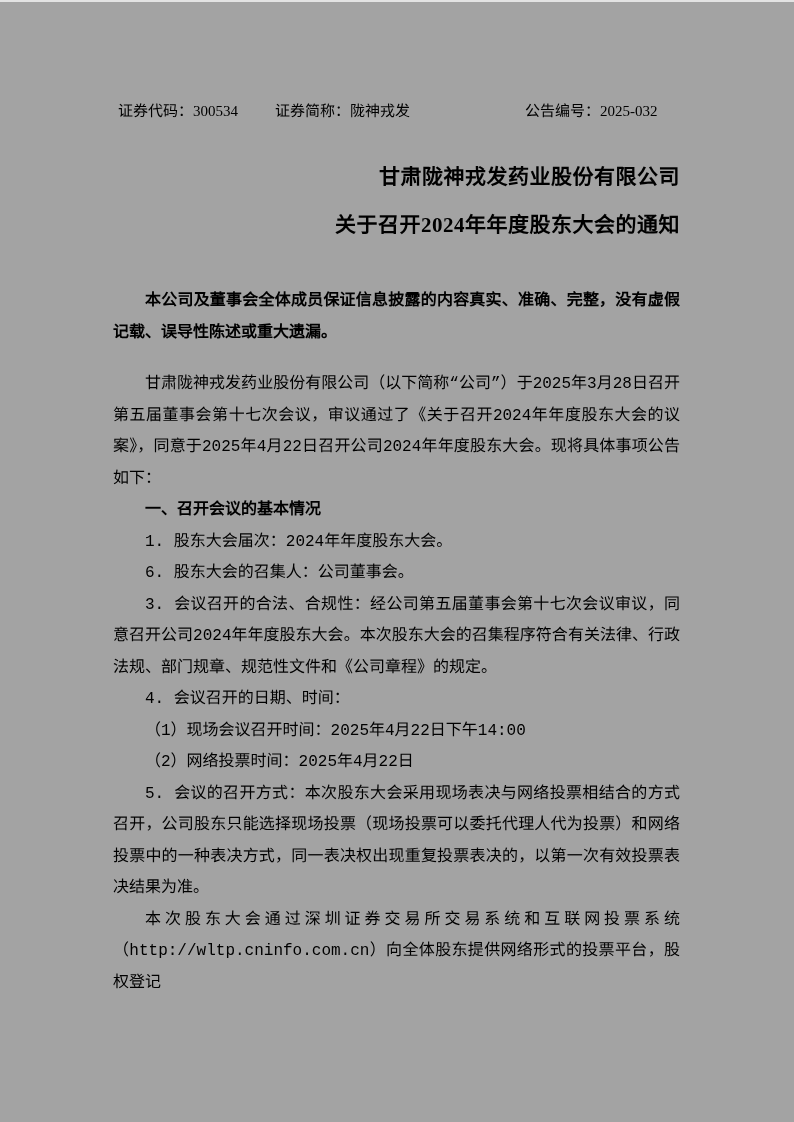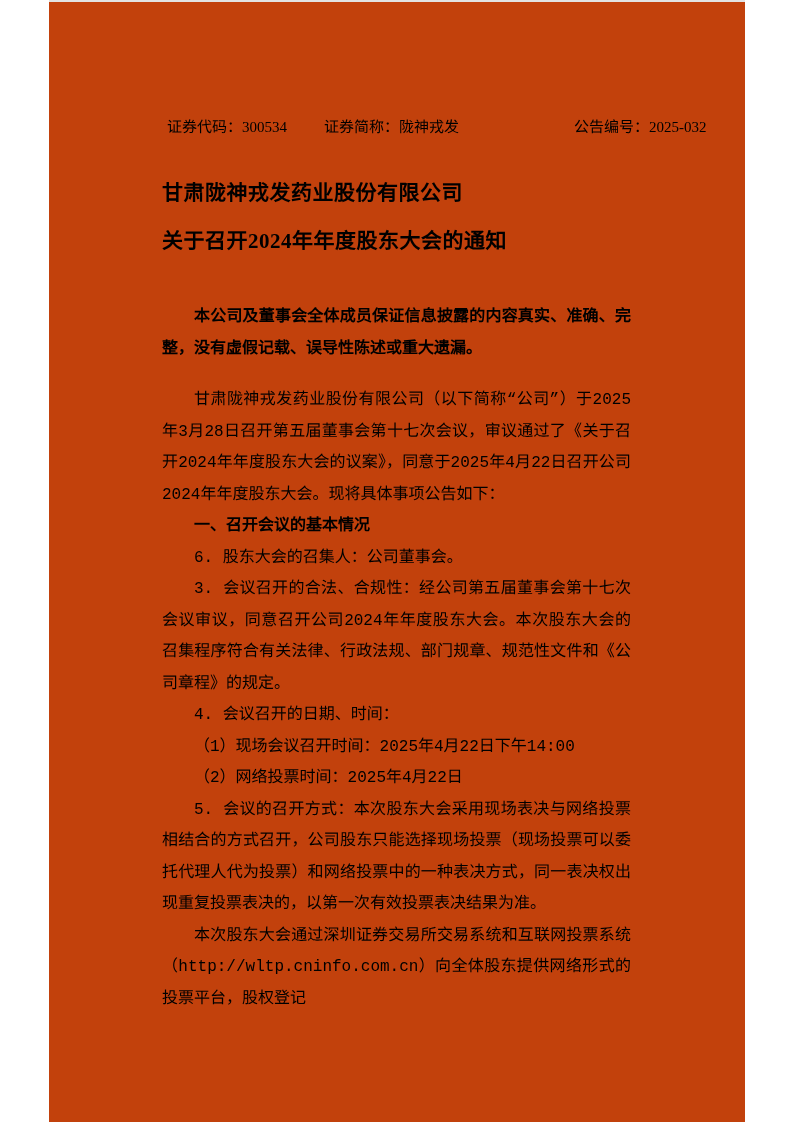--- a/index.html
+++ b/index.html
@@ -2,46 +2,46 @@
 <html lang="zh-CN"><head>
 <meta charset="utf-8">
 <style>
   html, body {
     margin: 0;
     padding: 0;
     background: #ffffff;
   }
   .page {
     position: relative;
-    width: 696px;
+    width: 794px;
     height: 1122px;
     margin: 0 auto;
-    background: #c2410c;
+    background: #a3a3a3;
     box-sizing: border-box;
     border-top: 2px solid #e3e3e3;
-    padding: 16px 114px 0 113px;
+    padding: 0 114px 0 113px;
     overflow: hidden;
     font-family: "Liberation Serif", "DejaVu Serif", serif;
     color: #000000;
   }
   .header-row {
     position: relative;
     margin-top: 99px;
     height: 21px;
     font-size: 15px;
     line-height: 21px;
     white-space: nowrap;
   }
   .header-item { position: absolute; top: 0; }
   .header-item.code  { left: 5px; }
   .header-item.name  { left: 162px; }
   .header-item.anno  { left: 412px; }
   .doc-title {
     margin: 0;
-    text-align: left;
+    text-align: right;
     font-size: 21px;
     font-weight: 700;
     line-height: 30px;
     letter-spacing: 0.5px;
   }
   .doc-title.line1 { margin-top: 40px; }
   .doc-title.line2 { margin-top: 18px; }
   .disclaimer {
     margin: 44px 0 0 0;
     font-weight: 700;
@@ -74,20 +74,21 @@
   </div>
 
   <h1 class="doc-title line1">甘肃陇神戎发药业股份有限公司</h1>
   <h1 class="doc-title line2">关于召开2024年年度股东大会的通知</h1>
 
   <p class="disclaimer">本公司及董事会全体成员保证信息披露的内容真实、准确、完整，没有虚假记载、误导性陈述或重大遗漏。</p>
 
   <div class="doc-body">
     <p>甘肃陇神戎发药业股份有限公司（以下简称“公司”）于2025年3月28日召开第五届董事会第十七次会议，审议通过了《关于召开2024年年度股东大会的议案》，同意于2025年4月22日召开公司2024年年度股东大会。现将具体事项公告如下：</p>
     <p class="section-heading">一、召开会议的基本情况</p>
+    <p>1. 股东大会届次：2024年年度股东大会。</p>
     <p>6. 股东大会的召集人：公司董事会。</p>
     <p>3. 会议召开的合法、合规性：经公司第五届董事会第十七次会议审议，同意召开公司2024年年度股东大会。本次股东大会的召集程序符合有关法律、行政法规、部门规章、规范性文件和《公司章程》的规定。</p>
     <p>4. 会议召开的日期、时间：</p>
     <p>（1）现场会议召开时间：2025年4月22日下午14:00</p>
     <p>（2）网络投票时间：2025年4月22日</p>
     <p>5. 会议的召开方式：本次股东大会采用现场表决与网络投票相结合的方式召开，公司股东只能选择现场投票（现场投票可以委托代理人代为投票）和网络投票中的一种表决方式，同一表决权出现重复投票表决的，以第一次有效投票表决结果为准。</p>
     <p><span>本次股东大会通过深圳证券交易所交易系统和互联网投票系统（</span><span class="nowrap">http://wltp.cninfo.com.cn</span><span>）向全体股东提供网络形式的投票平台，股权登记</span></p>
   </div>
 
 </div>

